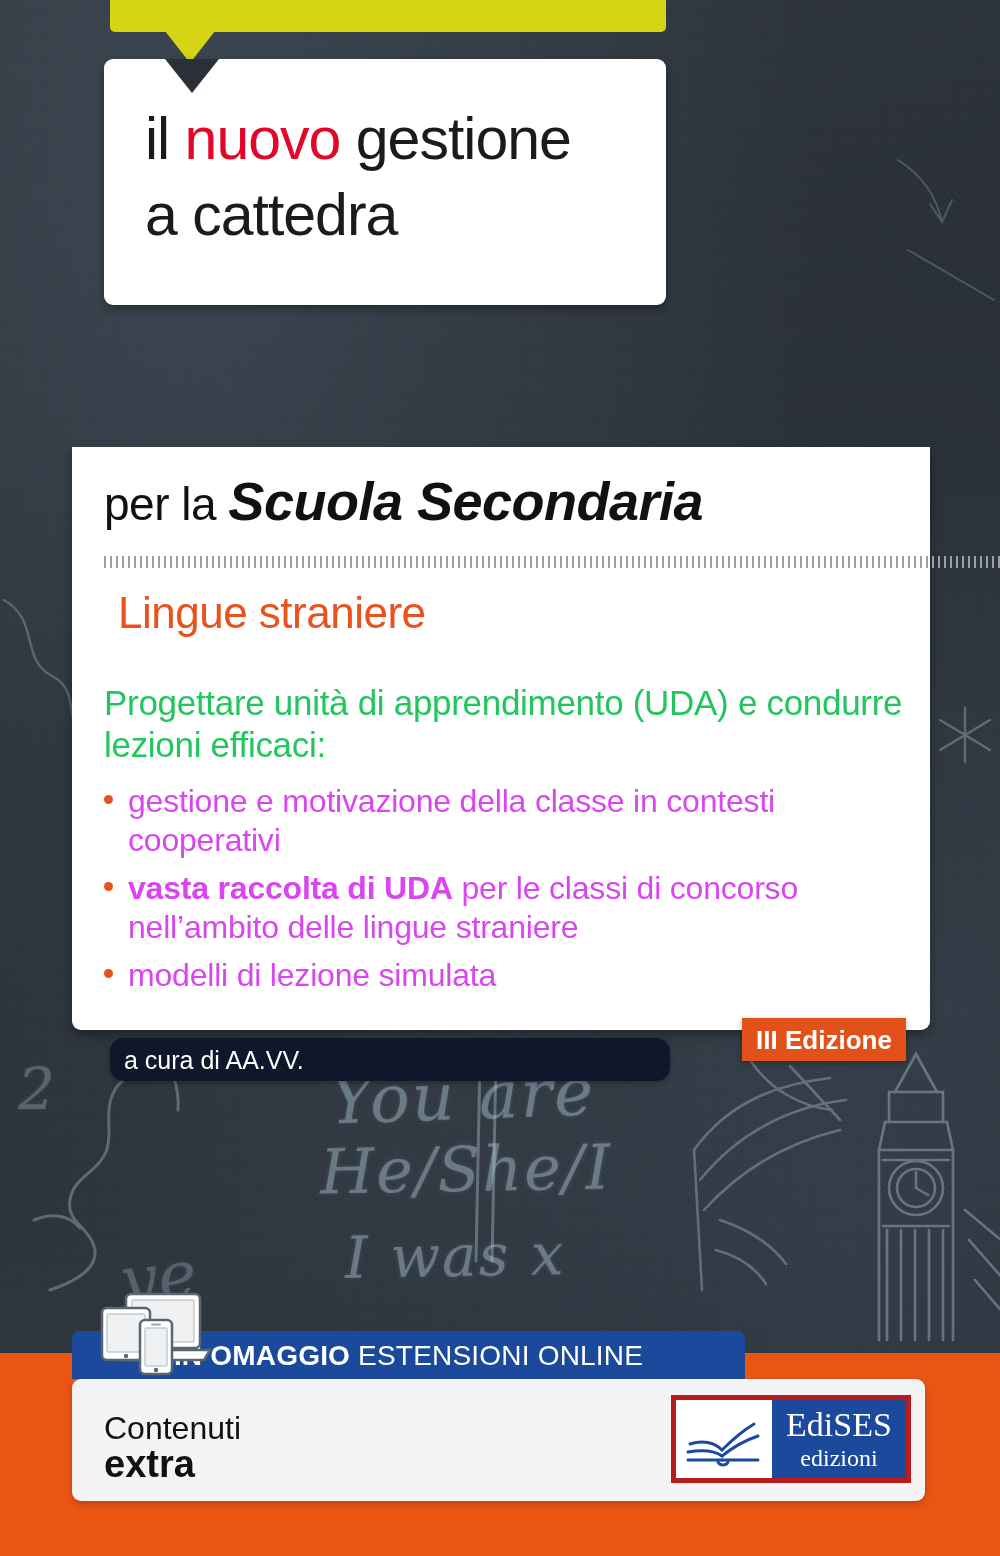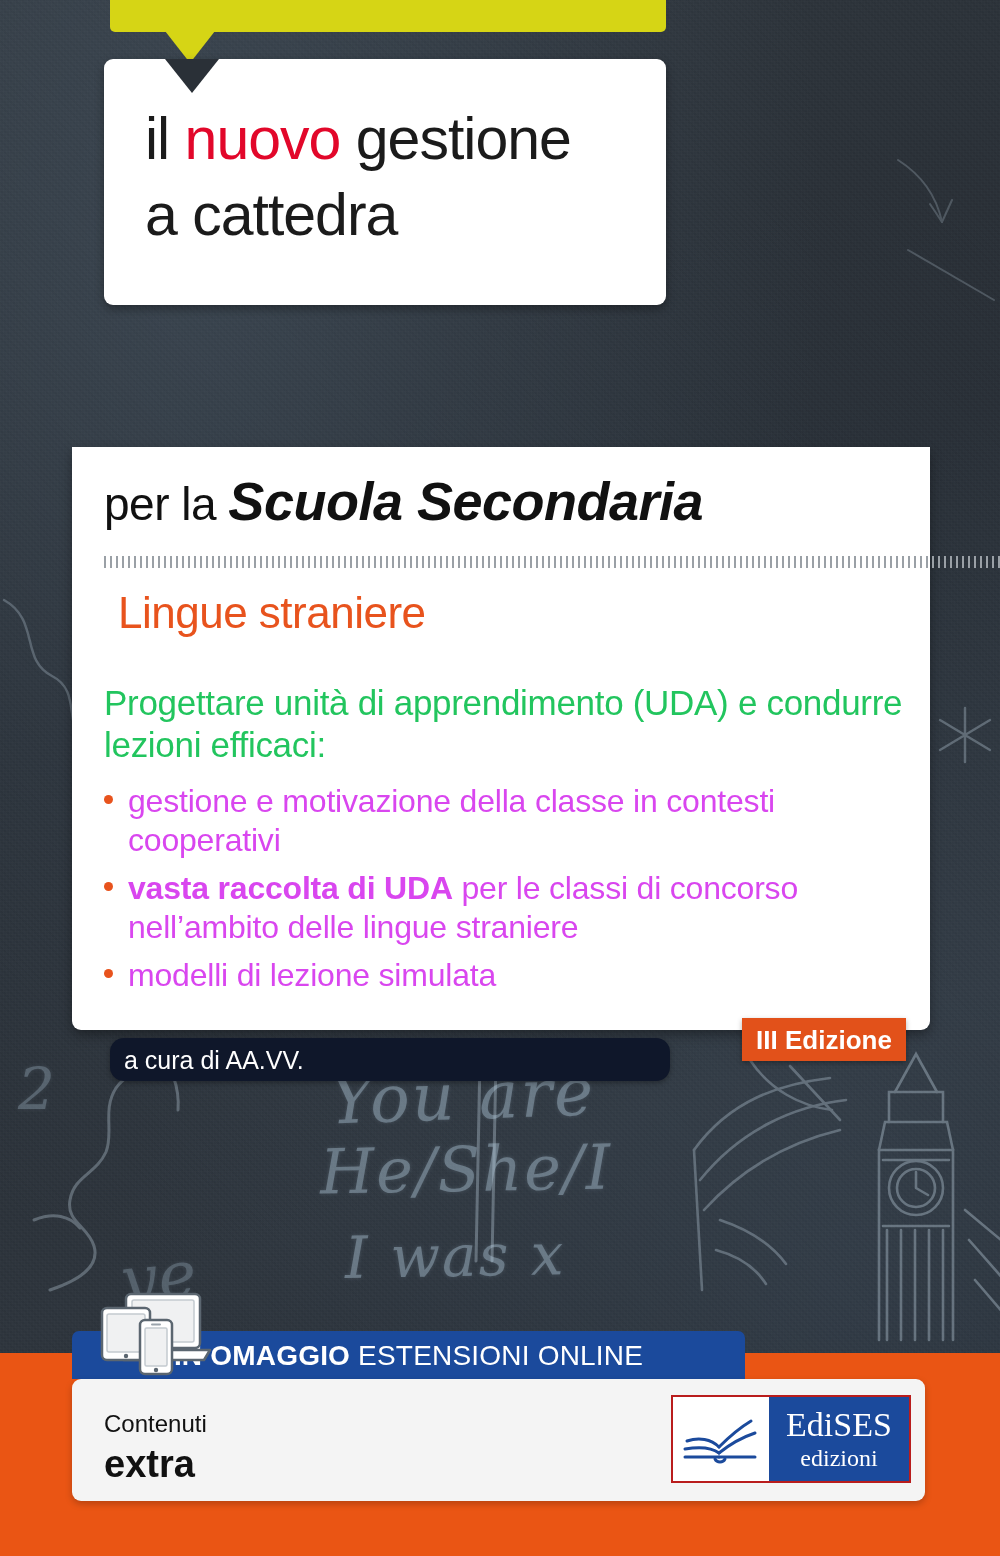--- a/index.html
+++ b/index.html
@@ -168,30 +168,30 @@
   .devices{position:absolute;left:100px;top:1290px;width:122px;height:92px;}
   .devices svg{display:block;}
 
   .white-footer{
     position:absolute;left:72px;top:1379px;width:853px;height:122px;
     background:#f4f4f4;border-radius:9px;
     box-shadow:0 3px 7px rgba(0,0,0,.22);
   }
   .cont-label{
     position:absolute;left:104px;top:1410px;
-    font-size:24px;color:#111;white-space:nowrap;
+    font-size:32px;color:#111;white-space:nowrap;
   }
   .cont-extra{
     position:absolute;left:104px;top:1443px;
     font-size:38px;font-weight:700;color:#111;white-space:nowrap;
   }
 
   .logo{
     position:absolute;left:671px;top:1395px;width:240px;height:88px;
-    display:flex;border:2px solid #b91c1c;box-sizing:border-box;
+    display:flex;border:5px solid #b91c1c;box-sizing:border-box;
   }
   .logo-mark{width:96px;background:#fff;position:relative;}
   .logo-mark svg{position:absolute;left:8px;top:16px;}
   .logo-word{
     flex:1;background:#1b4a9c;color:#fff;
     display:flex;flex-direction:column;align-items:center;justify-content:center;
     font-family:"Liberation Serif",serif;line-height:1;
   }
   .logo-word .n1{font-size:34px;letter-spacing:0px;}
   .logo-word .n2{font-size:24px;margin-top:4px;}

